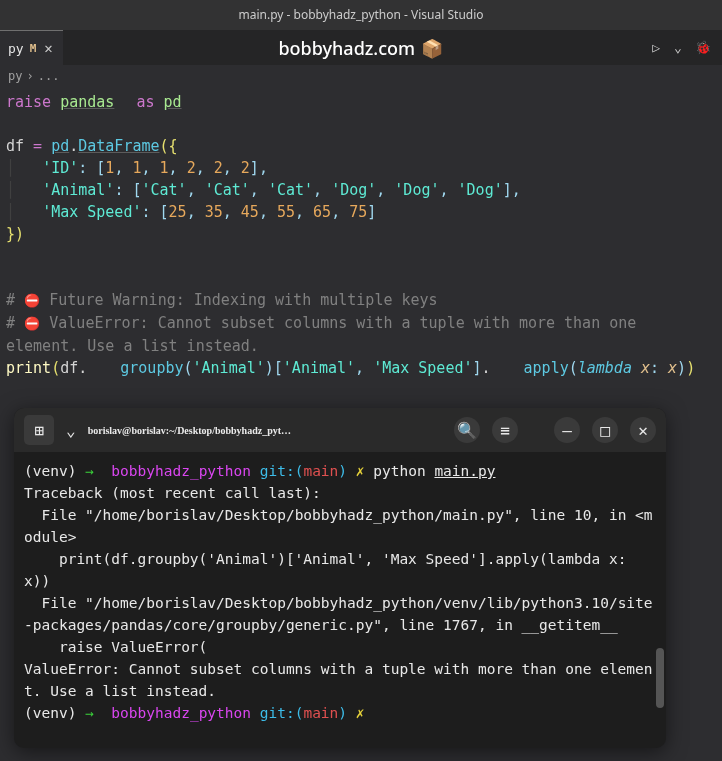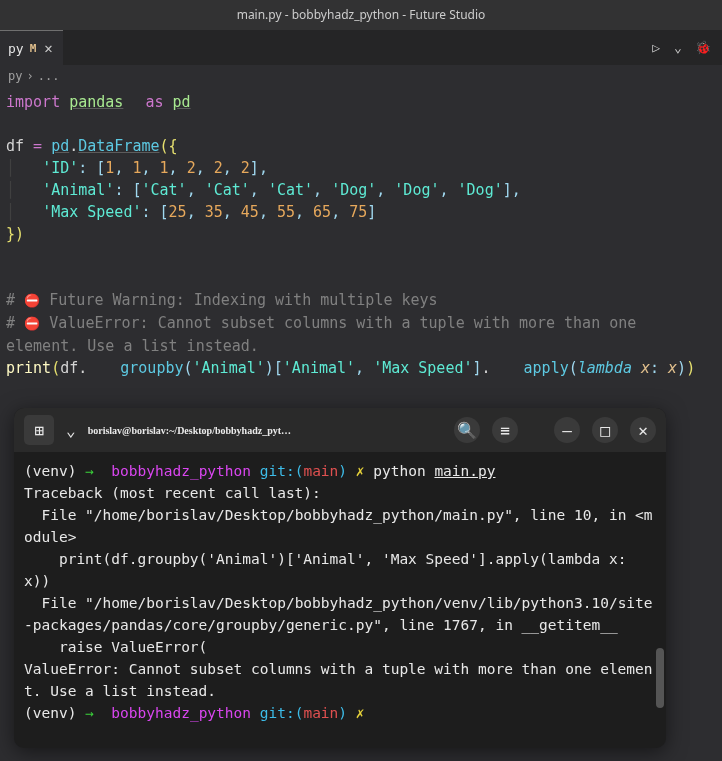--- a/index.html
+++ b/index.html
@@ -159,42 +159,46 @@
   top: 240px;
   width: 8px;
   height: 60px;
   background: #555;
   border-radius: 4px;
 }
 </style>
 </head>
 <body>
 
-<div class="titlebar">main.py - bobbyhadz_python - Future Studio</div>
+<div class="titlebar">main.py - bobbyhadz_python - Visual Studio</div>
 
 <div class="tabbar">
   <div class="tab">
     <span class="tab-label">py</span>
     <span class="tab-modified">M</span>
     <span class="tab-close">✕</span>
   </div>
+  <div class="overlay-title">
+    <span>bobbyhadz.com</span>
+    <span class="cube">📦</span>
+  </div>
   <div class="run-controls">
     <span>▷</span>
     <span>⌄</span>
     <span>🐞</span>
   </div>
 </div>
 
 <div class="breadcrumb">
   <span>py</span>
   <span>›</span>
   <span>...</span>
 </div>
 
-<div class="editor"><span class="k-import">import</span> <span class="mod">pandas</span> <span class="k-as">as</span> <span class="alias">pd</span>
+<div class="editor"><span class="k-import">raise</span> <span class="mod">pandas</span> <span class="k-as">as</span> <span class="alias">pd</span>
 
 <span class="var">df</span> <span class="op">=</span> <span class="obj">pd</span><span class="var">.</span><span class="obj">DataFrame</span><span class="brace">(</span><span class="brace">{</span>
 <span class="guide">│   </span><span class="str">'ID'</span><span class="punct">:</span> <span class="punct">[</span><span class="num">1</span><span class="punct">,</span> <span class="num">1</span><span class="punct">,</span> <span class="num">1</span><span class="punct">,</span> <span class="num">2</span><span class="punct">,</span> <span class="num">2</span><span class="punct">,</span> <span class="num">2</span><span class="punct">]</span><span class="punct">,</span>
 <span class="guide">│   </span><span class="str">'Animal'</span><span class="punct">:</span> <span class="punct">[</span><span class="str">'Cat'</span><span class="punct">,</span> <span class="str">'Cat'</span><span class="punct">,</span> <span class="str">'Cat'</span><span class="punct">,</span> <span class="str">'Dog'</span><span class="punct">,</span> <span class="str">'Dog'</span><span class="punct">,</span> <span class="str">'Dog'</span><span class="punct">]</span><span class="punct">,</span>
 <span class="guide">│   </span><span class="str">'Max Speed'</span><span class="punct">:</span> <span class="punct">[</span><span class="num">25</span><span class="punct">,</span> <span class="num">35</span><span class="punct">,</span> <span class="num">45</span><span class="punct">,</span> <span class="num">55</span><span class="punct">,</span> <span class="num">65</span><span class="punct">,</span> <span class="num">75</span><span class="punct">]</span>
 <span class="brace">}</span><span class="brace">)</span>
 
 
 <span class="comment">#</span> <span class="nosign">⛔</span><span class="comment"> Future Warning: Indexing with multiple keys</span>
 <span class="comment">#</span> <span class="nosign">⛔</span><span class="comment"> ValueError: Cannot subset columns with a tuple with more than one</span>

